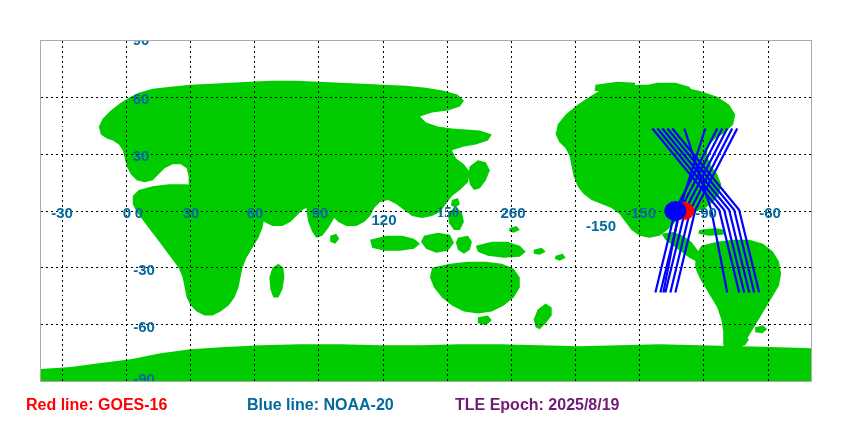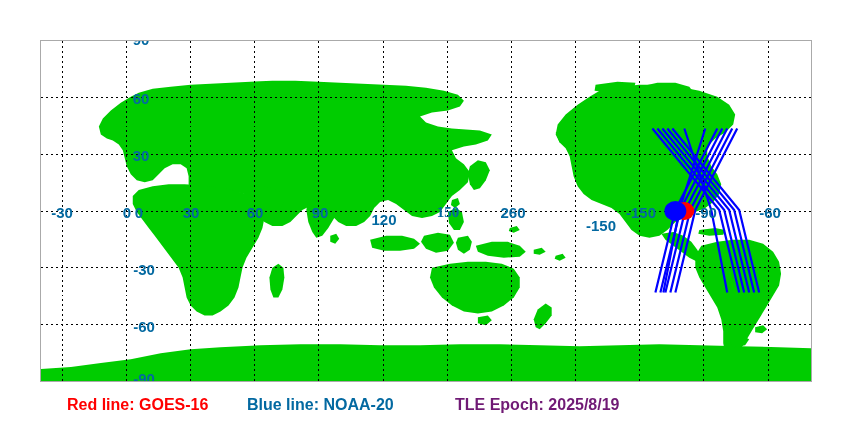--- a/index.html
+++ b/index.html
@@ -98,21 +98,21 @@
 
   .caption-item {
     position: absolute;
     font-family: "Liberation Sans", sans-serif;
     font-size: 16px;
     font-weight: bold;
     white-space: nowrap;
     line-height: 1;
   }
 
-  #caption-red  { left: 26px;  top: 3px; color: #ff0000; margin-left: 41px; }
+  #caption-red  { left: 26px;  top: 3px; color: #ff0000; }
   #caption-blue { left: 247px; top: 3px; color: #0369a1; }
   #caption-tle  { left: 455px; top: 3px; color: #701a75; }
 </style>
 </head>
 <body>
 
 <div id="app">
 
   <div id="map-panel">
 

